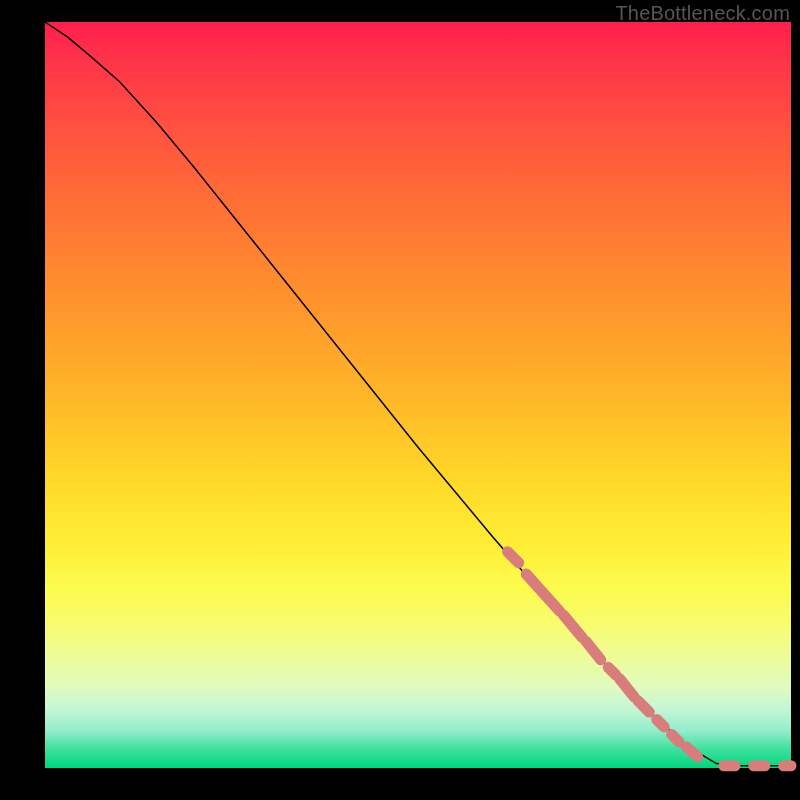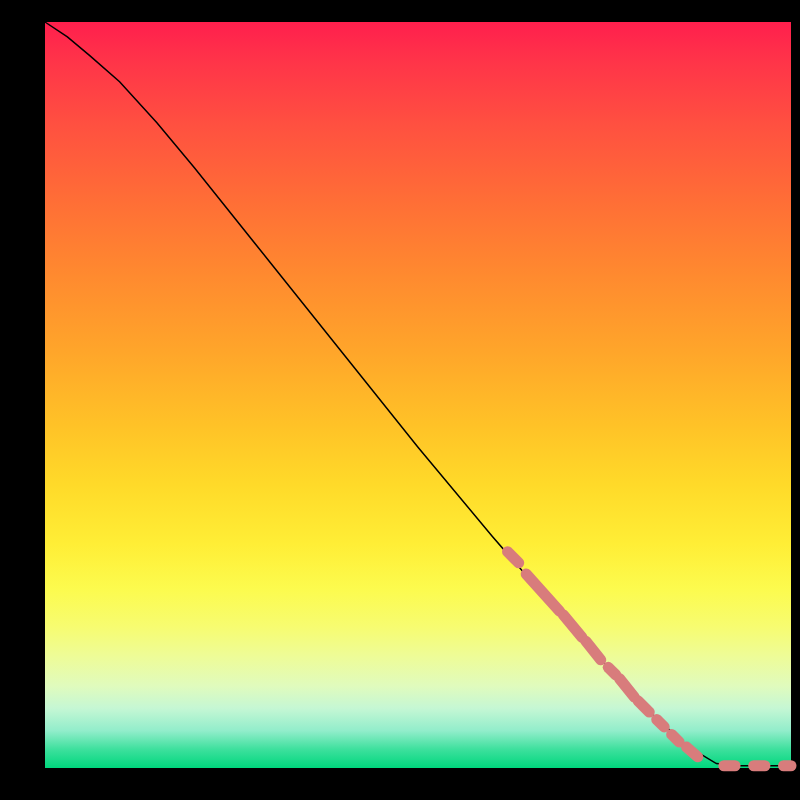--- a/index.html
+++ b/index.html
@@ -88,13 +88,14 @@
           <line x1="593.07" y1="678.86" x2="604.26" y2="690.05" class="dash-seg" stroke="#d87c7c"></line>
           <line x1="611.72" y1="697.51" x2="619.18" y2="704.97" class="dash-seg" stroke="#d87c7c"></line>
           <line x1="626.64" y1="712.43" x2="634.10" y2="719.89" class="dash-seg" stroke="#d87c7c"></line>
           <line x1="641.56" y1="725.11" x2="652.75" y2="734.81" class="dash-seg" stroke="#d87c7c"></line>
           <line x1="678.86" y1="743.76" x2="690.05" y2="743.76" class="dash-seg" stroke="#d87c7c"></line>
           <line x1="708.70" y1="743.76" x2="719.89" y2="743.76" class="dash-seg" stroke="#d87c7c"></line>
           <line x1="738.54" y1="743.76" x2="746.00" y2="743.76" class="dash-seg" stroke="#d87c7c"></line>
         </g>
     </svg>
   </div>
+  <div class="attribution">TheBottleneck.com</div>
 </div>
 
 </body></html>

